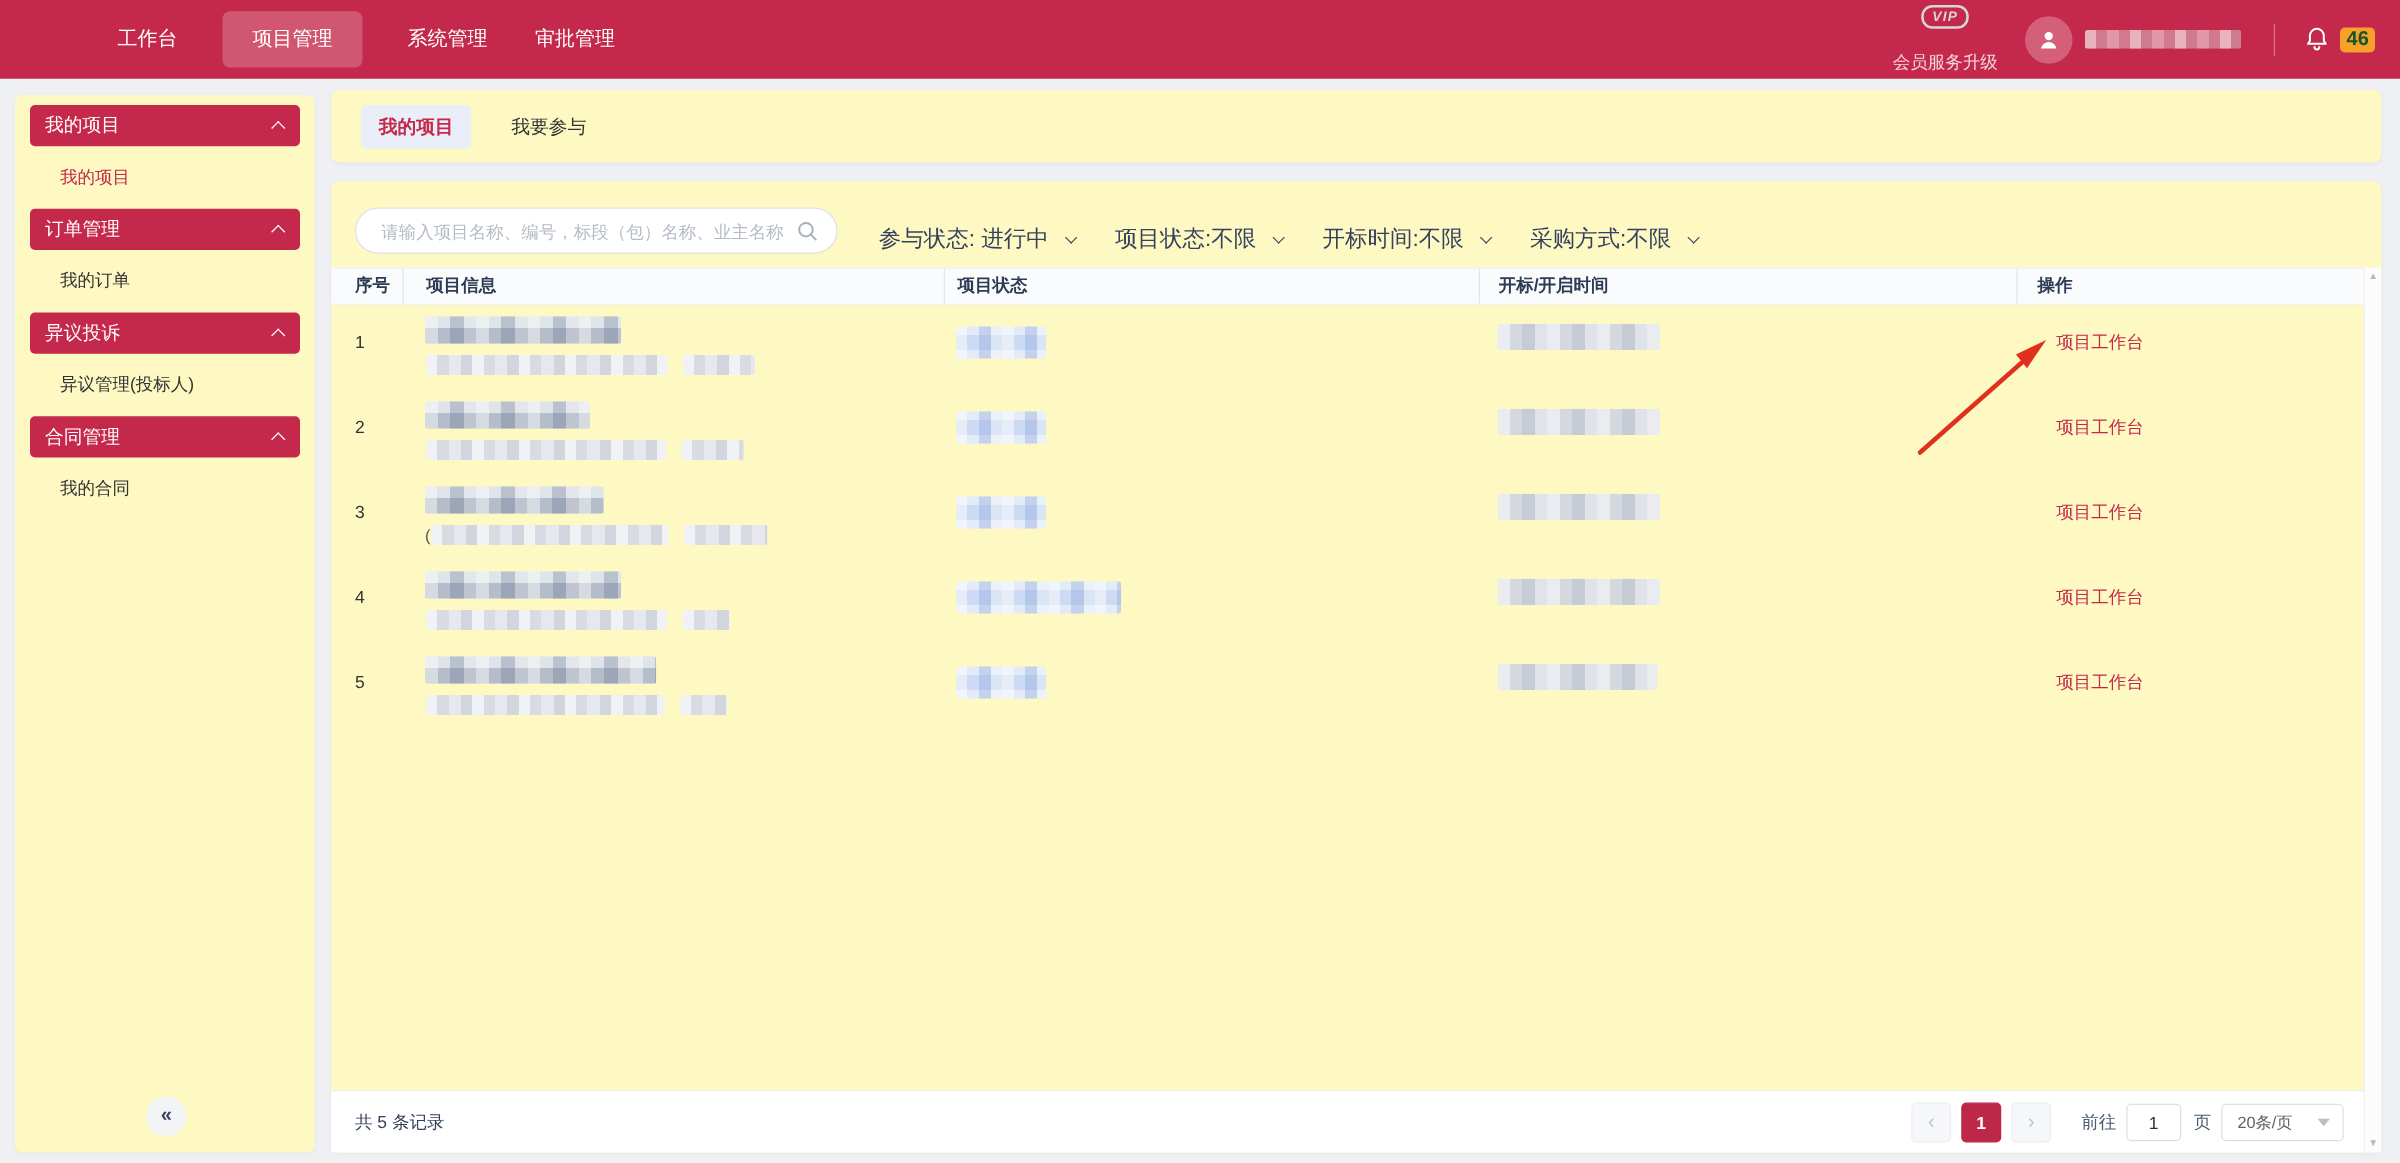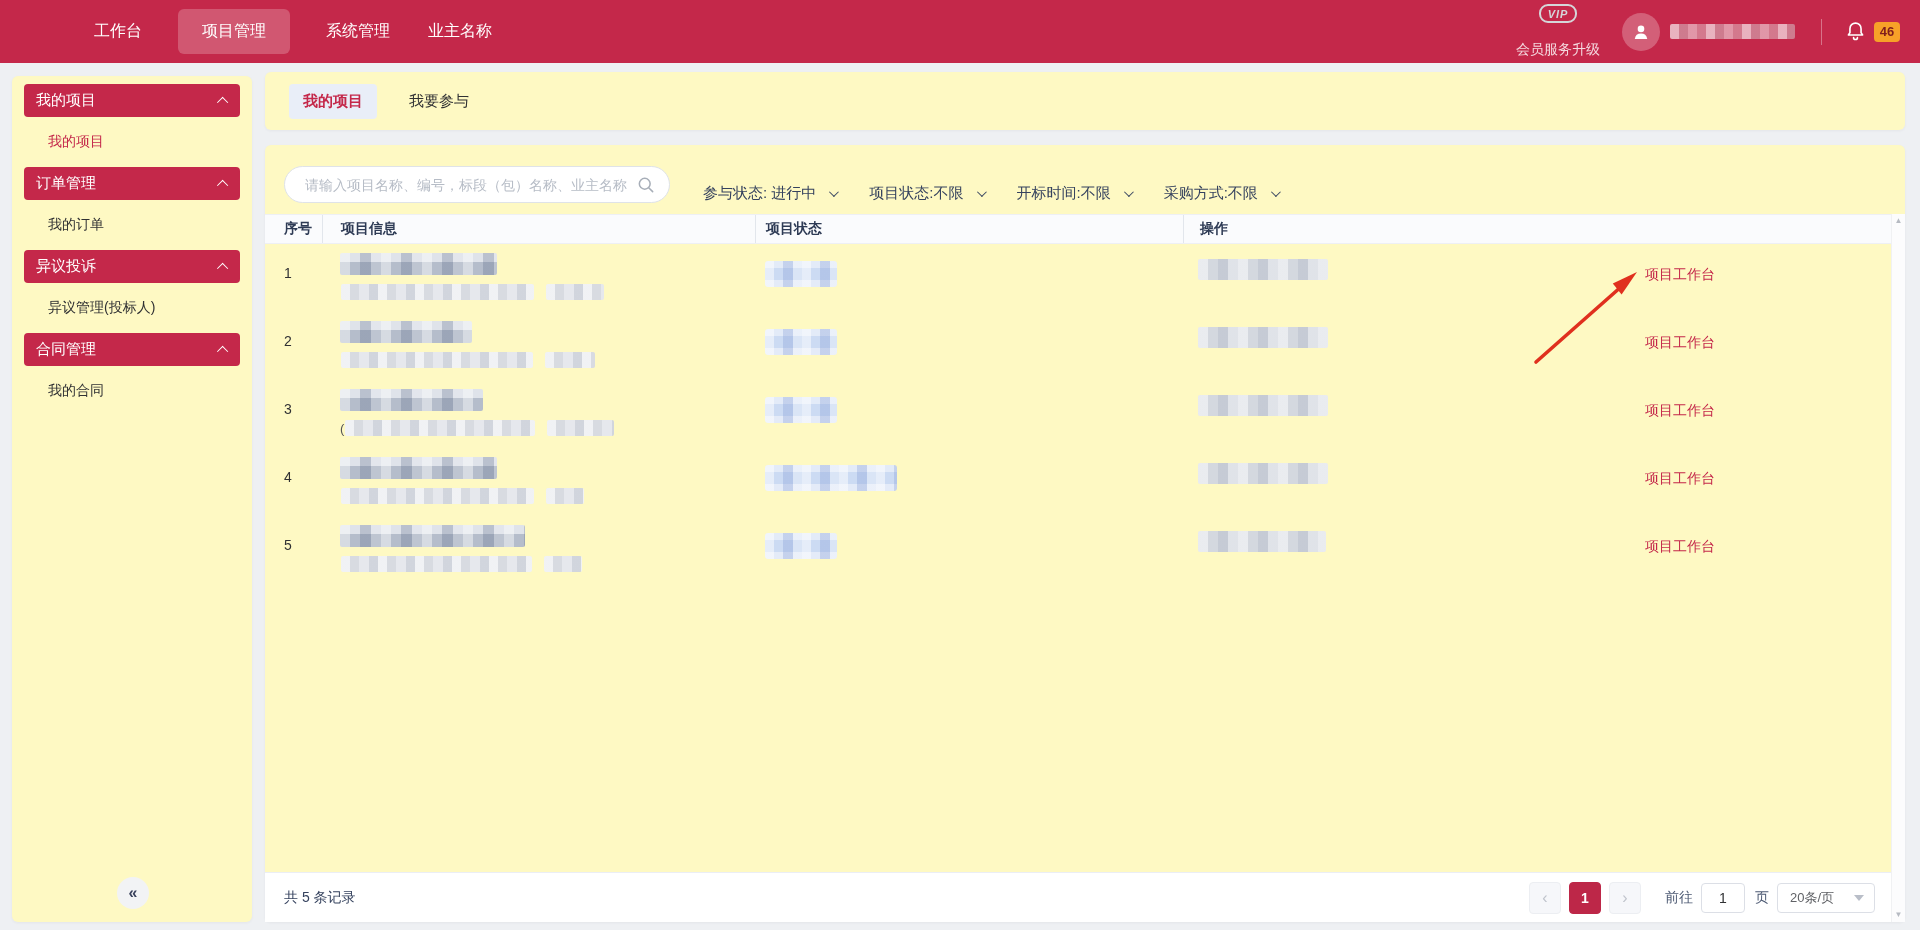--- a/index.html
+++ b/index.html
@@ -20,22 +20,22 @@
     font-size:11px;font-weight:bold;font-style:italic;display:flex;align-items:center;justify-content:center;letter-spacing:1px;}
   .vip-label{font-size:14px;color:rgba(255,255,255,.82);margin-top:18px;white-space:nowrap;}
   .avatar{width:38px;height:38px;border-radius:50%;background:rgba(255,255,255,.26);
     display:flex;align-items:center;justify-content:center;margin-right:10px;}
   .m-user{width:125px;height:15px;border-radius:2px;margin-right:26px;
     background:
       repeating-linear-gradient(90deg, rgba(255,255,255,.38) 0 9px, rgba(0,0,0,.06) 9px 18px, rgba(255,255,255,.16) 18px 27px, rgba(120,0,20,.08) 27px 36px),
       #db8397;}
   .nav-divider{width:1px;height:26px;background:rgba(255,255,255,.35);margin-right:22px;}
   .bell-wrap{display:flex;align-items:center;gap:7px;cursor:pointer;}
-  .notif-badge{min-width:26px;height:20px;background:#f7a128;border-radius:4px;color:#7f1d1d;
-    font-size:13px;font-weight:bold;display:flex;align-items:center;justify-content:center;padding:0 5px;}
+  .notif-badge{min-width:26px;height:20px;background:#f7a128;border-radius:4px;color:#14532d;
+    font-size:16px;font-weight:bold;display:flex;align-items:center;justify-content:center;padding:0 5px;}
   
   .card{position:absolute;background:#fef9c3;border-radius:6px;box-shadow:0 1px 3px rgba(31,45,61,.05);}
   .sidebar{left:12px;top:76px;width:240px;height:846px;}
   .tabcard{left:265px;top:72px;width:1640px;height:58px;display:flex;align-items:center;padding-left:24px;gap:18px;}
   .maincard{left:265px;top:145px;width:1640px;height:777px;}
   
   .side-group-header{height:33px;margin:0 12px;background:#c4284a;border-radius:4px;color:#fff;
     display:flex;align-items:center;padding:0 12px;font-size:15px;cursor:pointer;}
   .side-group-header:first-child{margin-top:8px;}
   .sidebar .side-group-header{margin-top:0;}
@@ -51,21 +51,21 @@
   .ctab{font-size:15px;color:#303133;padding:8px 14px;cursor:pointer;white-space:nowrap;}
   .ctab.active{background:#e9eef8;border-radius:4px;color:#c4284a;font-weight:bold;}
   
   .filter-row{display:flex;align-items:flex-end;padding:18px 0 0 19px;height:58px;}
   .search-box{width:386px;height:37px;border:1px solid #dfe3e8;border-radius:19px;
     display:flex;align-items:center;padding:0 14px 0 20px;background:#fff;}
   .search-box input{flex:1;border:none;outline:none;font-size:14px;color:#303133;
     font-family:"Liberation Sans","DejaVu Sans",sans-serif;background:transparent;}
   .search-box input::placeholder{color:#b6bcc6;}
   .filter{display:flex;align-items:center;gap:13px;margin-left:33px;cursor:pointer;}
-  .filter span{font-size:15px;color:#35425e;white-space:nowrap;}
+  .filter span{font-size:18px;color:#35425e;white-space:nowrap;}
   .chev-down{width:7px;height:7px;border-right:1.5px solid #3c4a63;border-bottom:1.5px solid #3c4a63;
     transform:rotate(45deg) translateY(-2px);}
   
   .thead{position:absolute;left:0;top:69px;width:1626px;height:30px;background:#fafbfd;
     border-top:1px solid #eef0f4;border-bottom:1px solid #eef0f4;display:flex;align-items:center;
     font-size:14px;font-weight:bold;color:#2e3b55;}
   .tbody{position:absolute;left:0;top:100px;width:1626px;}
   .trow{display:flex;height:68px;}
   .c{position:relative;}
   .c1{width:57px;padding-left:19px;}
@@ -123,21 +123,21 @@
   .annot{position:absolute;left:1500px;top:248px;pointer-events:none;}
 </style>
 </head>
 <body>
 
 <div class="navbar">
   <div class="nav-left">
     <span class="nav-tab">工作台</span>
     <span class="nav-tab active">项目管理</span>
     <span class="nav-tab">系统管理</span>
-    <span class="nav-tab">业主名称</span>
+    <span class="nav-tab">审批管理</span>
   </div>
   <div class="nav-right">
     <div class="vip-wrap">
       <div class="vip-badge">VIP</div>
       <div class="vip-label">会员服务升级</div>
     </div>
     <div class="avatar">
       <svg width="22" height="22" viewBox="0 0 24 24">
         <circle cx="12" cy="8.6" r="3.6" fill="#ffffff"></circle>
         <path d="M5.2 19.5a6.9 6.9 0 0 1 13.6 0z" fill="#ffffff"></path>
@@ -220,20 +220,23 @@
 
   <div class="thead">
     <div class="c c1">
         <span>序号</span>
       </div>
     <div class="c c2">
         <span>项目信息</span>
       </div>
     <div class="c c3">
         <span>项目状态</span>
+      </div>
+    <div class="c c4">
+        <span>开标/开启时间</span>
       </div>
     <div class="c c5">
         <span>操作</span>
       </div>
   </div>
 
   <div class="tbody">
   <div class="trow">
     <div class="c c1"><span class="serial">1</span></div>
     <div class="c c2">

